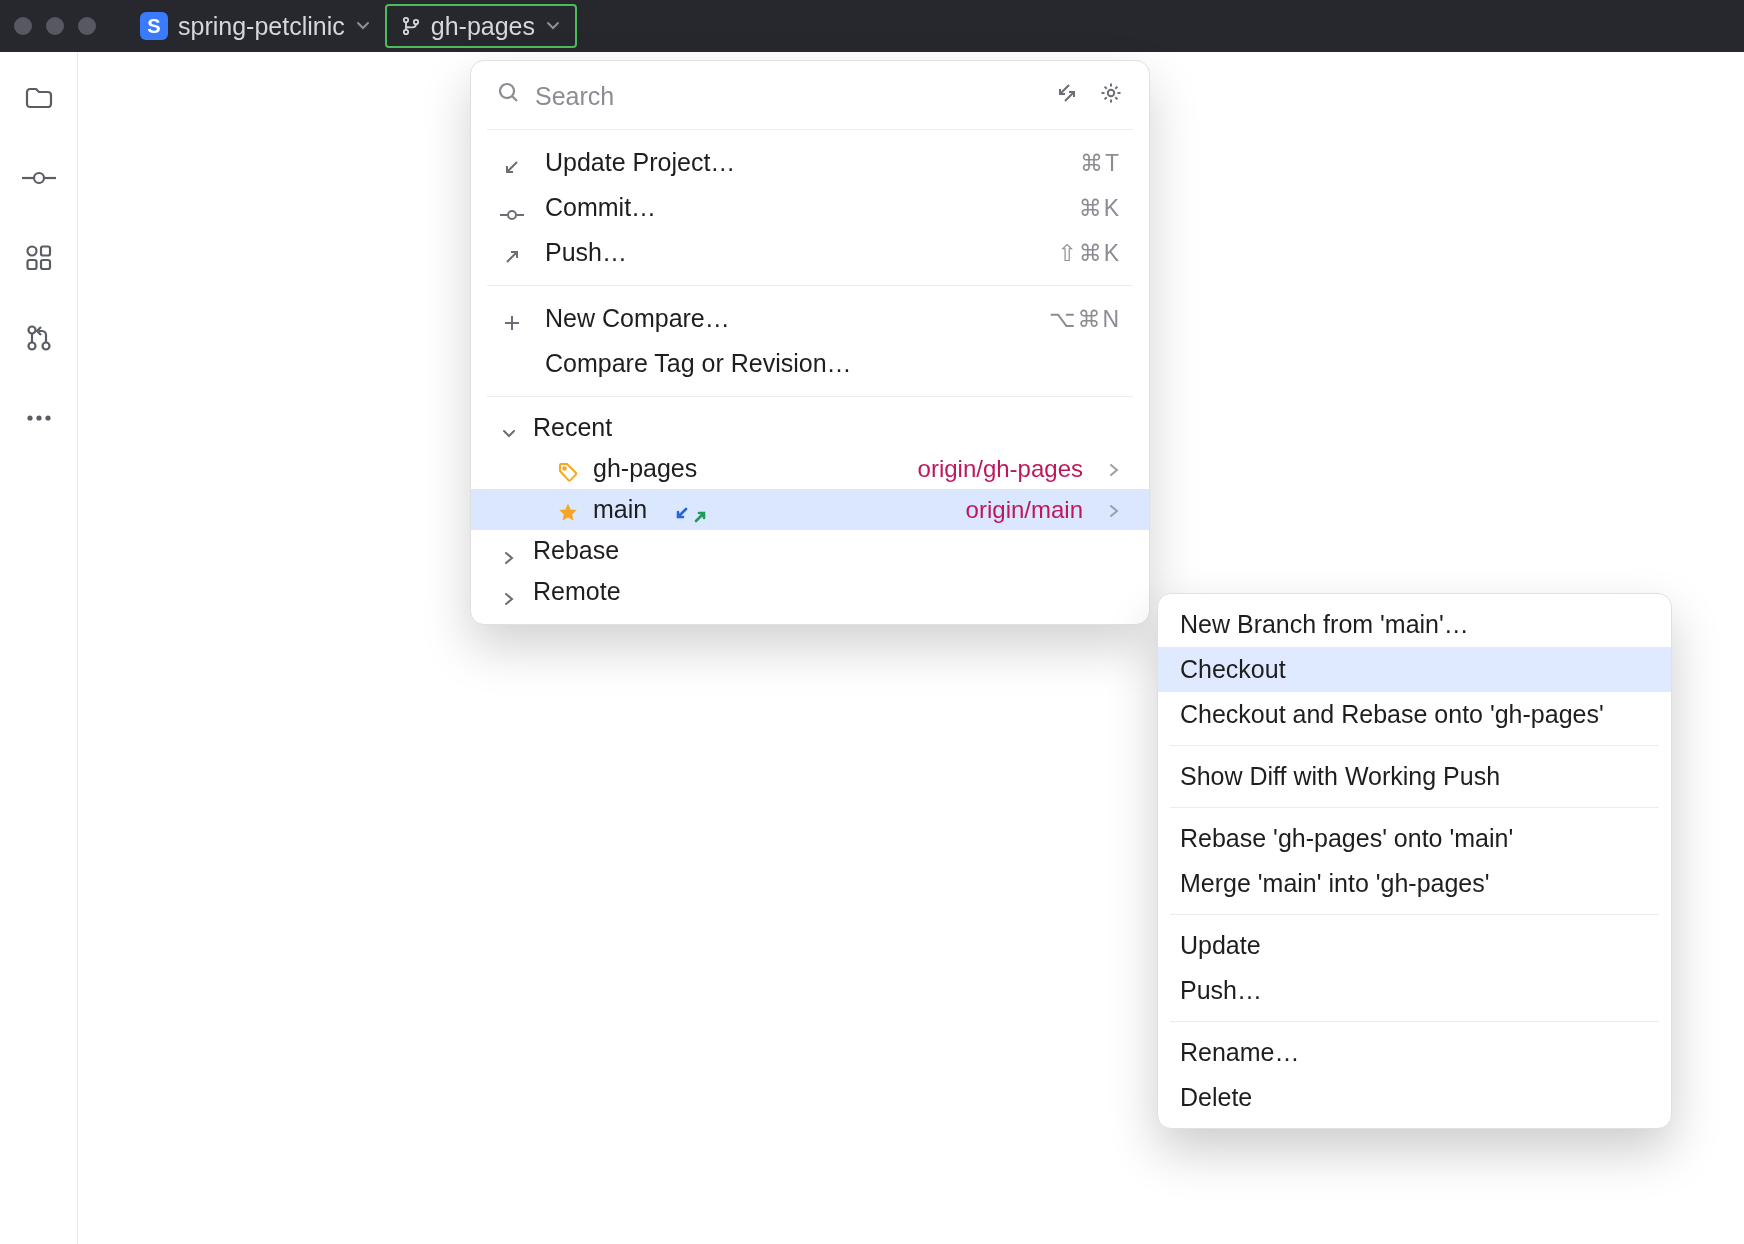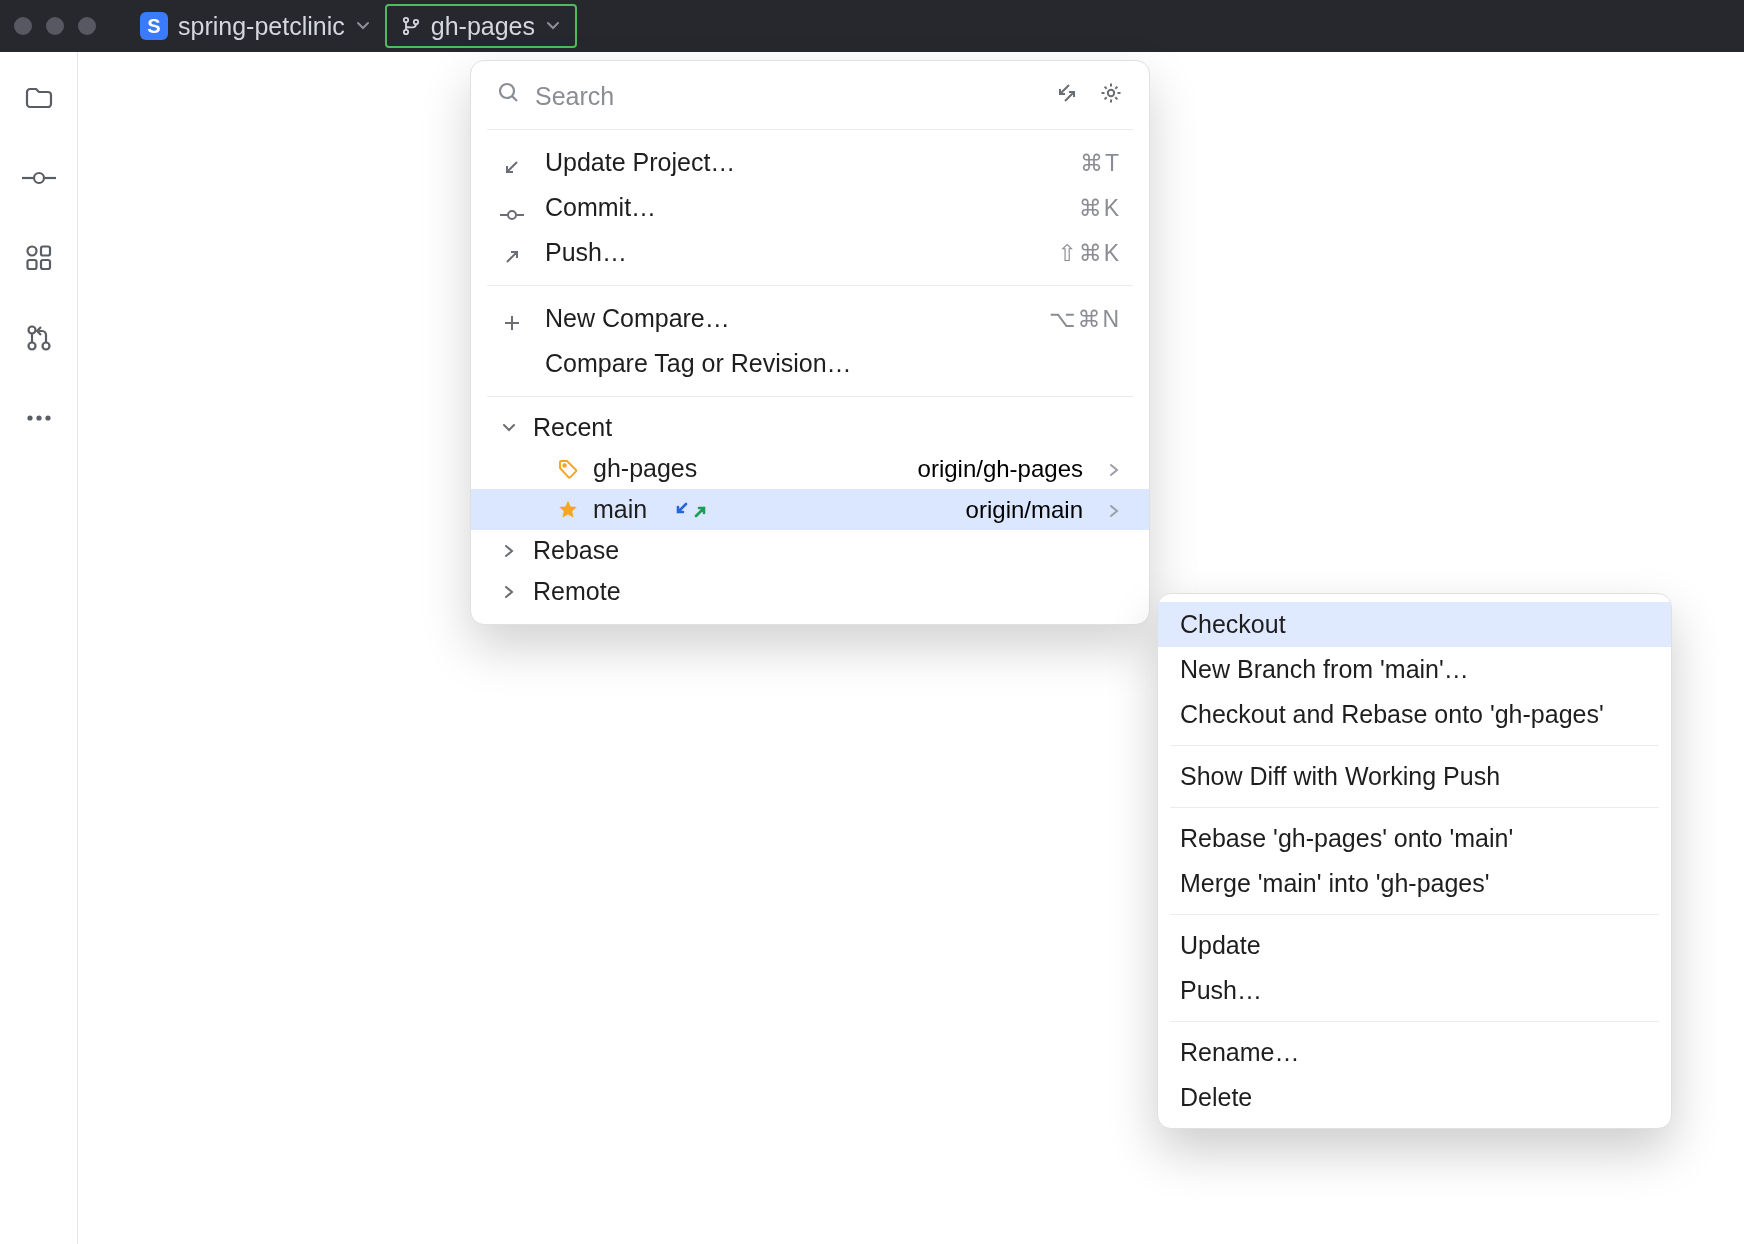--- a/index.html
+++ b/index.html
@@ -22,23 +22,23 @@
   
   .popup { position:absolute; left:470px; top:60px; width:680px; background:#fff; border:1px solid #e0e0e0; border-radius:14px; box-shadow:0 22px 50px rgba(0,0,0,.18); padding-bottom:12px; overflow:hidden; }
   .search-row { display:flex; align-items:center; gap:14px; padding:20px 26px 18px 26px; }
   .search-row input { border:none; outline:none; font-size:25px; flex:1; color:#701a75; }
   .search-row input::placeholder { color:#8a8d93; }
   .hr { height:1px; background:#ececec; margin:0 16px; }
   .menu-row { display:flex; align-items:flex-end; padding:8px 28px; gap:20px; font-size:25px; color:#1e1e1e; }
   .menu-row .sc { margin-left:auto; color:#8a8d93; font-size:23px; letter-spacing:2px; }
   .menu-ic { width:26px; color:#6b6e74; display:flex; justify-content:center; }
   .section { padding-top:10px; }
-  .tree-row { display:flex; align-items:center; padding:6px 28px; gap:14px; font-size:25px; }
+  .tree-row { display:flex; align-items:flex-end; padding:6px 28px; gap:14px; font-size:25px; }
   .tree-row.selected { background:#dbe7ff; }
-  .tree-row .remote { margin-left:auto; color:#000000; font-size:24px; }
+  .tree-row .remote { margin-left:auto; color:#be185d; font-size:24px; }
   .tree-row .chev-r { color:#9aa0a6; margin-left:10px; }
   .expander { width:20px; color:#6b6e74; display:flex; justify-content:center; }
   .indent2 { padding-left:86px; }
   .tag-ic svg, .star-ic svg { display:block; }
   .incoming svg { display:block; }
 
   
   .ctx { position:absolute; left:1157px; top:593px; width:515px; background:#fff; border:1px solid #e0e0e0; border-radius:14px; box-shadow:0 22px 50px rgba(0,0,0,.2); padding:8px 0; }
   .ctx-row { padding:8px 22px; font-size:25px; }
   .ctx-row.selected { background:#dfe9ff; }
@@ -252,22 +252,22 @@
           <svg width="14" height="14" viewBox="0 0 14 14">
             <path d="M4 2l6 5-6 5" stroke="#6b6e74" stroke-width="2" fill="none" stroke-linecap="round"></path>
           </svg>
         </span>
       <span>Remote</span>
     </div>
   </div>
 </div>
 
 <div class="ctx">
+  <div class="ctx-row"><span>New Branch from 'main'…</span></div>
   <div class="ctx-row selected"><span>Checkout</span></div>
-  <div class="ctx-row"><span>New Branch from 'main'…</span></div>
   <div class="ctx-row"><span>Checkout and Rebase onto 'gh-pages'</span></div>
   <div class="ctx-sep"></div>
   <div class="ctx-row"><span>Show Diff with Working Push</span></div>
   <div class="ctx-sep"></div>
   <div class="ctx-row"><span>Rebase 'gh-pages' onto 'main'</span></div>
   <div class="ctx-row"><span>Merge 'main' into 'gh-pages'</span></div>
   <div class="ctx-sep"></div>
   <div class="ctx-row"><span>Update</span></div>
   <div class="ctx-row"><span>Push…</span></div>
   <div class="ctx-sep"></div>

